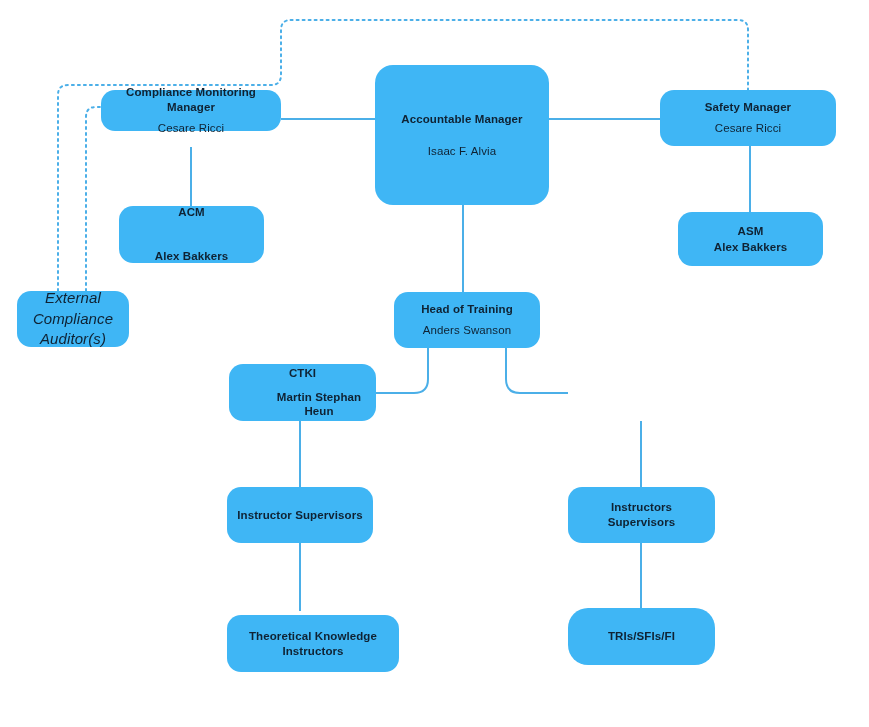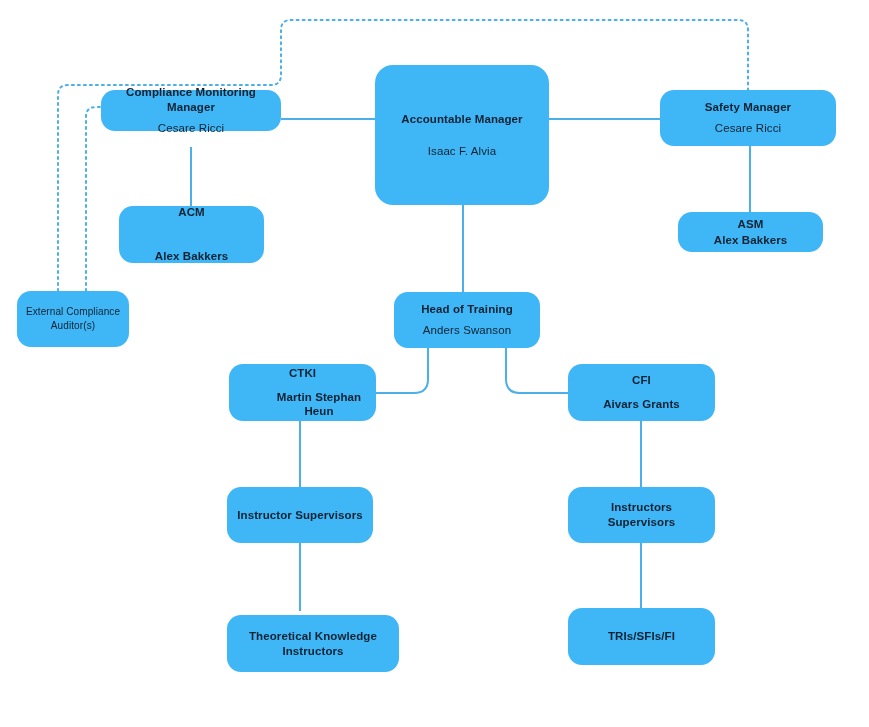--- a/index.html
+++ b/index.html
@@ -54,22 +54,23 @@
     letter-spacing: 0.1px;
   }
   .node.tight .subtitle {
     margin-top: 1px;
   }
   .node.bold-sub .subtitle {
     font-weight: bold;
   }
   .node.plain .title {
     font-weight: normal;
-    font-size: 10px;
+    font-size: 15px;
     line-height: 1.38;
+    font-style: italic;
   }
   .node.big { border-radius: 18px; }
 </style>
 </head>
 <body>
 
 <div id="canvas">
 
   <svg id="edges" viewBox="0 0 869 727" width="869" height="727" aria-hidden="true">
     <g fill="none" stroke="#4bafe8" stroke-width="2">
@@ -117,53 +118,49 @@
   <div class="node" style="left:660px; top:90px; width:176px; height:56px;">
     <div class="title">Safety Manager</div>
     <div class="subtitle" style="margin-top:6px;">Cesare Ricci</div>
   </div>
 
   <div class="node tight bold-sub" style="left:119px; top:206px; width:145px; height:57px;gap:28px;">
     <div class="title">ACM</div>
     <div class="subtitle">Alex Bakkers</div>
   </div>
 
-  <div class="node tight bold-sub" style="left:678px; top:212px; width:145px; height:40px;">
+  <div class="node tight bold-sub" style="left:678px; top:212px; width:145px; height:54px;">
     <div class="title">ASM</div>
     <div class="subtitle">Alex Bakkers</div>
   </div>
 
   <div class="node plain" style="left:17px; top:291px; width:112px; height:56px;">
     <div class="title">External Compliance Auditor(s)</div>
   </div>
 
   <div class="node" style="left:394px; top:292px; width:146px; height:56px;">
     <div class="title">Head of Training</div>
     <div class="subtitle" style="margin-top:6px;">Anders Swanson</div>
   </div>
 
   <div class="node bold-sub" style="left:229px; top:364px; width:147px; height:57px;">
     <div class="title">CTKI</div>
     <div class="subtitle" style="margin-top:9px;padding-left:33px;">Martin Stephan Heun</div>
   </div>
 
-  <div class="node bold-sub" style="left:568px; top:364px; width:147px; height:57px;">
-    <div class="title">CFI</div>
-    <div class="subtitle" style="margin-top:9px;">Aivars Grants</div>
-  </div>
 
   <div class="node" style="left:568px; top:487px; width:147px; height:56px;">
     <div class="title">Instructors Supervisors</div>
   </div>
 
   <div class="node" style="left:227px; top:487px; width:146px; height:56px;">
     <div class="title">Instructor Supervisors</div>
   </div>
 
   <div class="node" style="left:227px; top:615px; width:172px; height:57px;">
     <div class="title">Theoretical Knowledge Instructors</div>
   </div>
 
-  <div class="node" style="left:568px; top:608px; width:147px; height:57px;">
+  <div class="node" style="left:568px; top:608px; width:147px; height:57px;border-radius:20px;">
     <div class="title">TRIs/SFIs/FI</div>
   </div>
 
 </div>
 
 </body></html>

